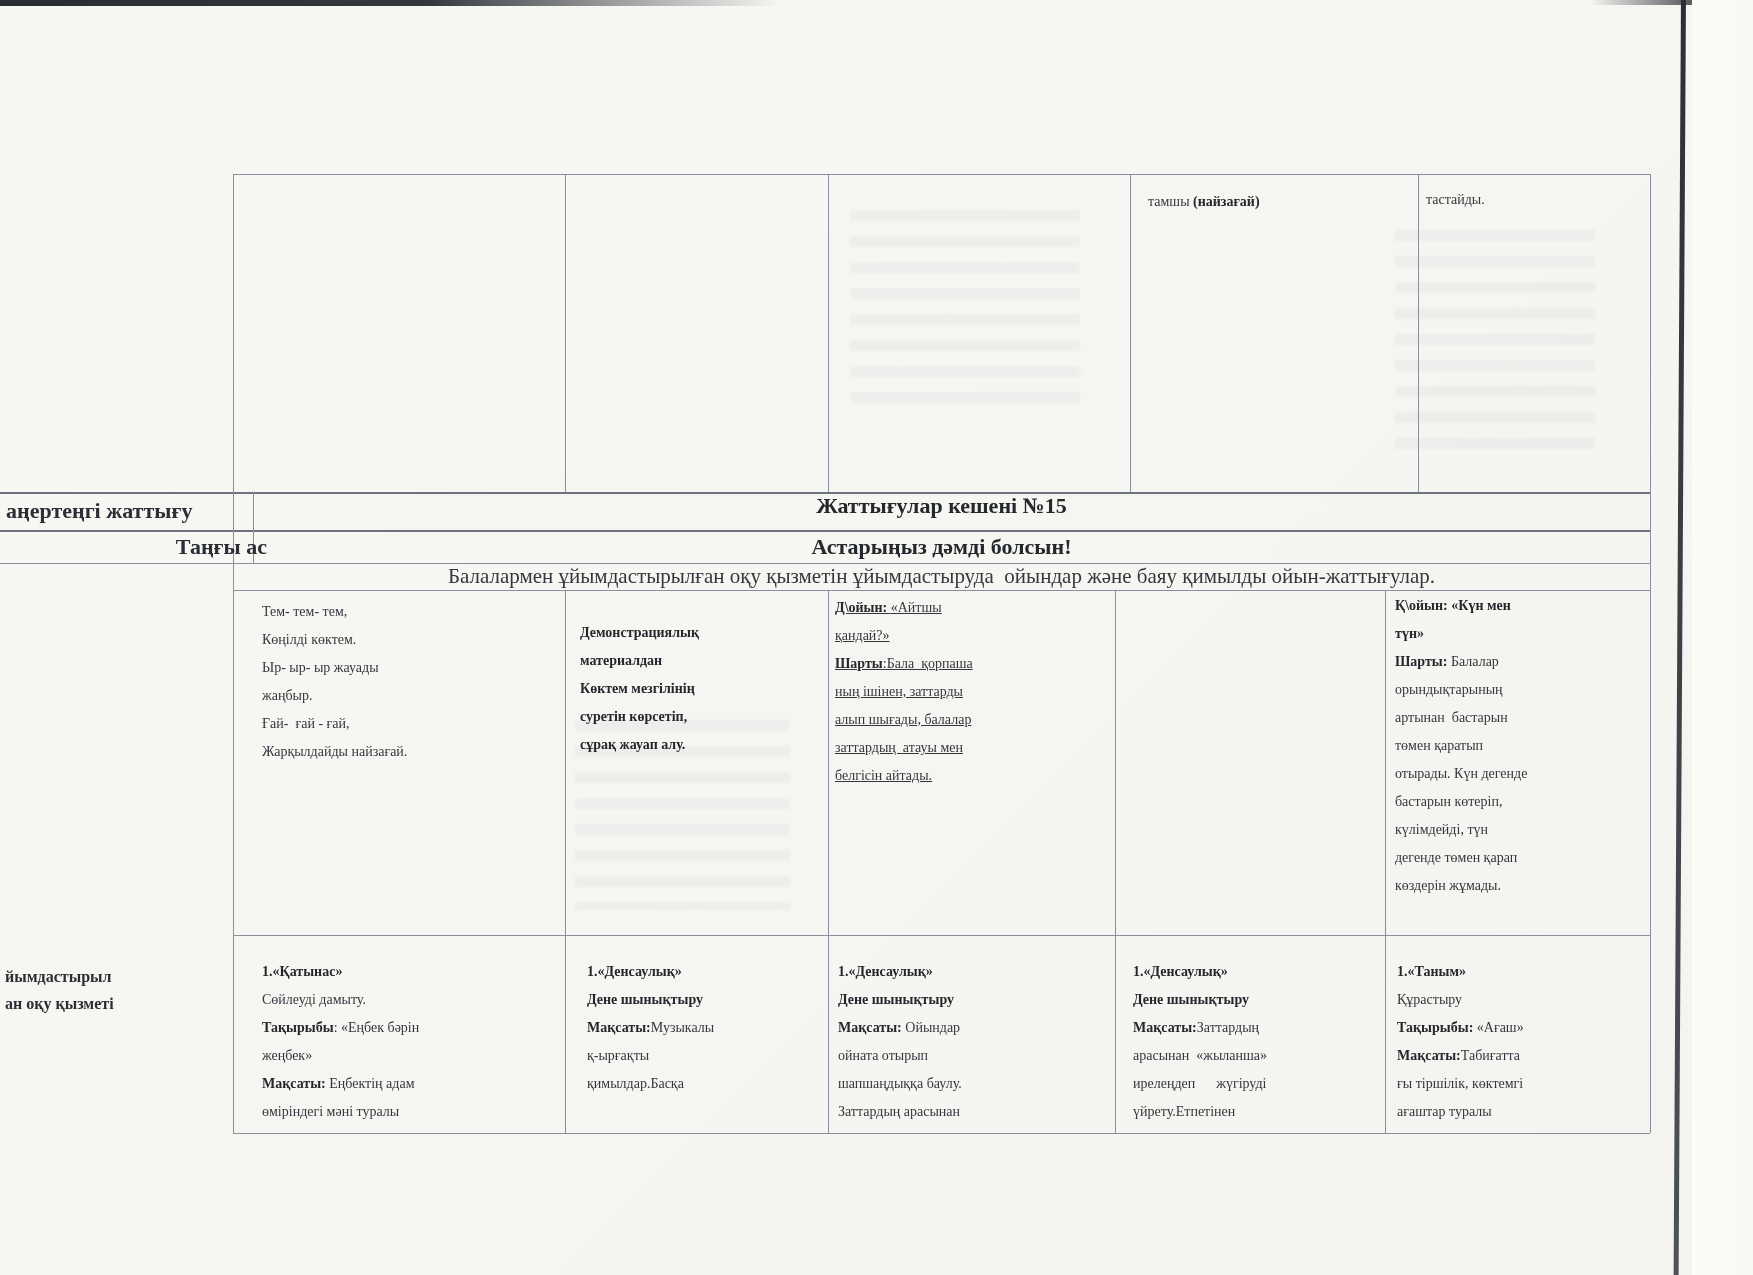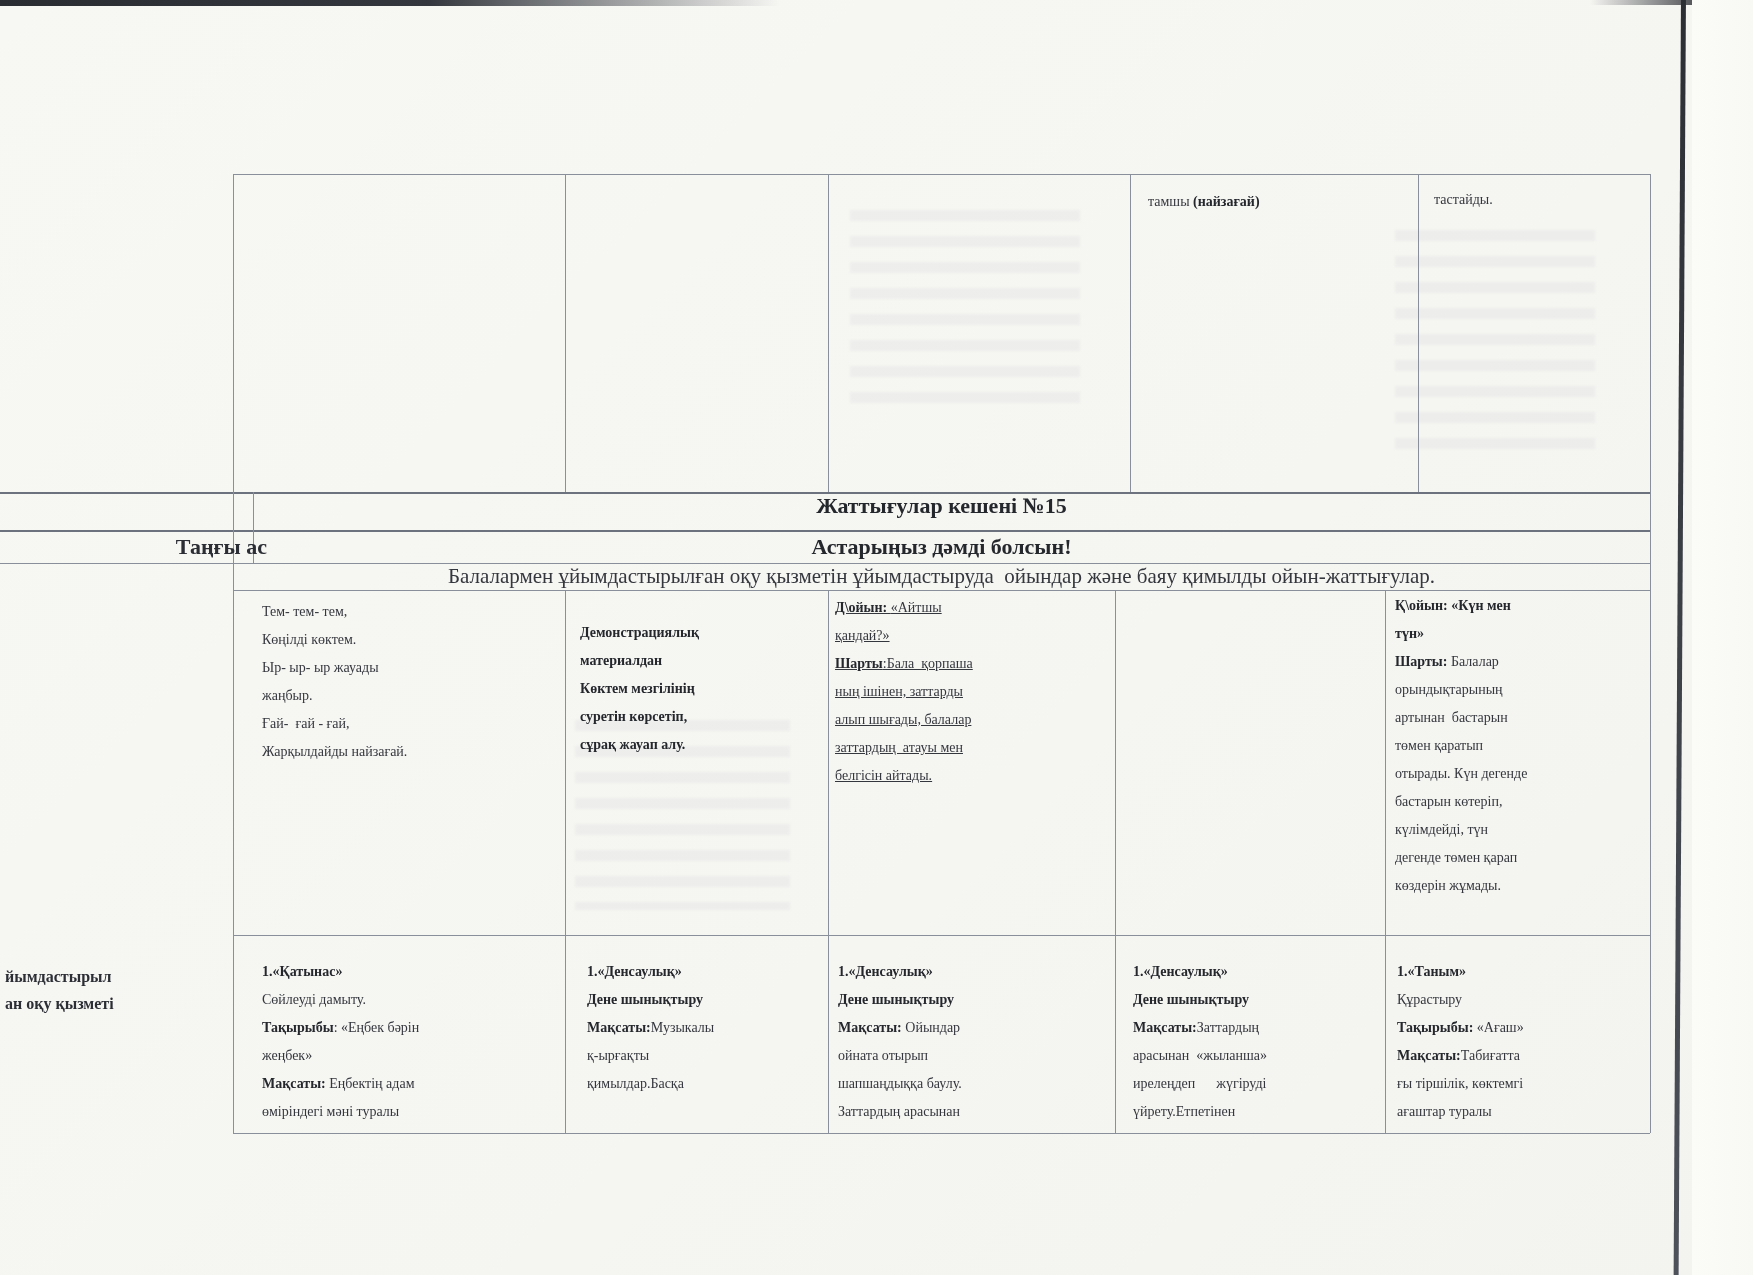--- a/index.html
+++ b/index.html
@@ -75,22 +75,23 @@
   <div class="vline" style="left:565px;top:590px;height:543px;"></div>
   <div class="vline" style="left:828px;top:174px;height:318px;"></div>
   <div class="vline" style="left:828px;top:590px;height:543px;"></div>
   <div class="vline" style="left:1130px;top:174px;height:318px;"></div>
   <div class="vline" style="left:1115px;top:590px;height:543px;"></div>
   <div class="vline" style="left:1418px;top:174px;height:318px;"></div>
   <div class="vline" style="left:1385px;top:590px;height:543px;"></div>
   <div class="vline" style="left:1650px;top:174px;height:959px;"></div>
 
   <div class="cell" style="left:1130px;top:174px;width:288px;height:318px;padding:14px 8px 0 18px;"><span>тамшы </span><b>(найзағай)</b></div>
-  <div class="cell" style="left:1418px;top:174px;width:232px;height:318px;padding:12px 8px 0 16px;"><span>тастайды.</span></div>
+  <div class="cell" style="left:1418px;top:174px;width:232px;height:318px;padding:12px 8px 0 8px;"><span>тастайды.</span></div>
 
+  <div class="label" style="left:0;top:492px;width:233px;height:38px;padding-left:6px;font-size:22px;line-height:38px;">аңертеңгі жаттығу</div>
   <div class="label" style="left:0;top:530px;width:233px;height:33px;padding-left:34px;font-size:22px;line-height:33px;text-align:right;">Таңғы ас</div>
   <div class="label" style="left:0;top:935px;width:233px;height:198px;padding:28px 4px 0 5px;font-size:16px;">йымдастырыл
 ан оқу қызметі</div>
 
   <div class="banner" style="left:233px;top:492px;width:1417px;height:28px;font-size:22px;">Жаттығулар кешені №15</div>
   <div class="banner" style="left:233px;top:530px;width:1417px;height:33px;font-size:22px;">Астарыңыз дәмді болсын!</div>
   <div class="banner" style="left:233px;top:563px;width:1417px;height:27px;font-weight:normal;color:#34373d;font-size:21px;">Балалармен ұйымдастырылған оқу қызметін ұйымдастыруда  ойындар және баяу қимылды ойын-жаттығулар.</div>
 
   <div class="cell" style="left:233px;top:590px;width:332px;height:345px;padding:8px 8px 0 29px;"><span>Тем- тем- тем,
 Көңілді көктем.

